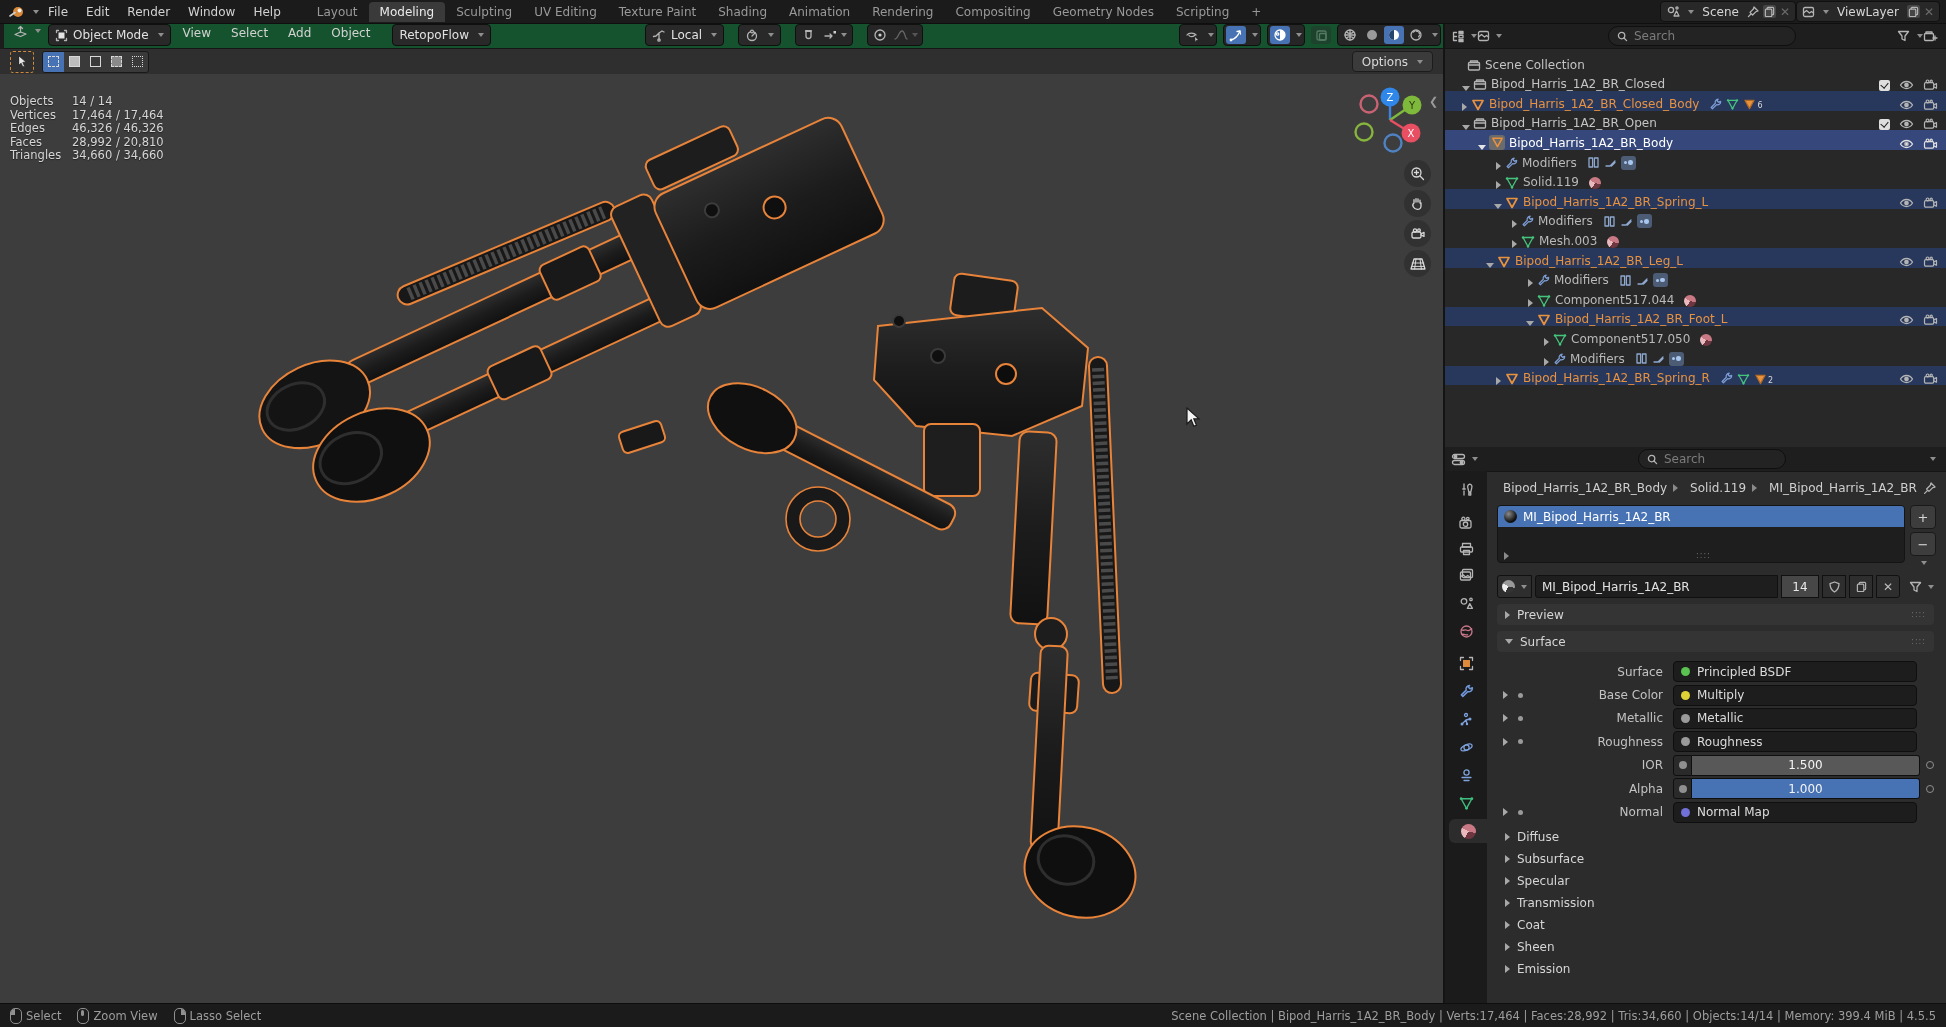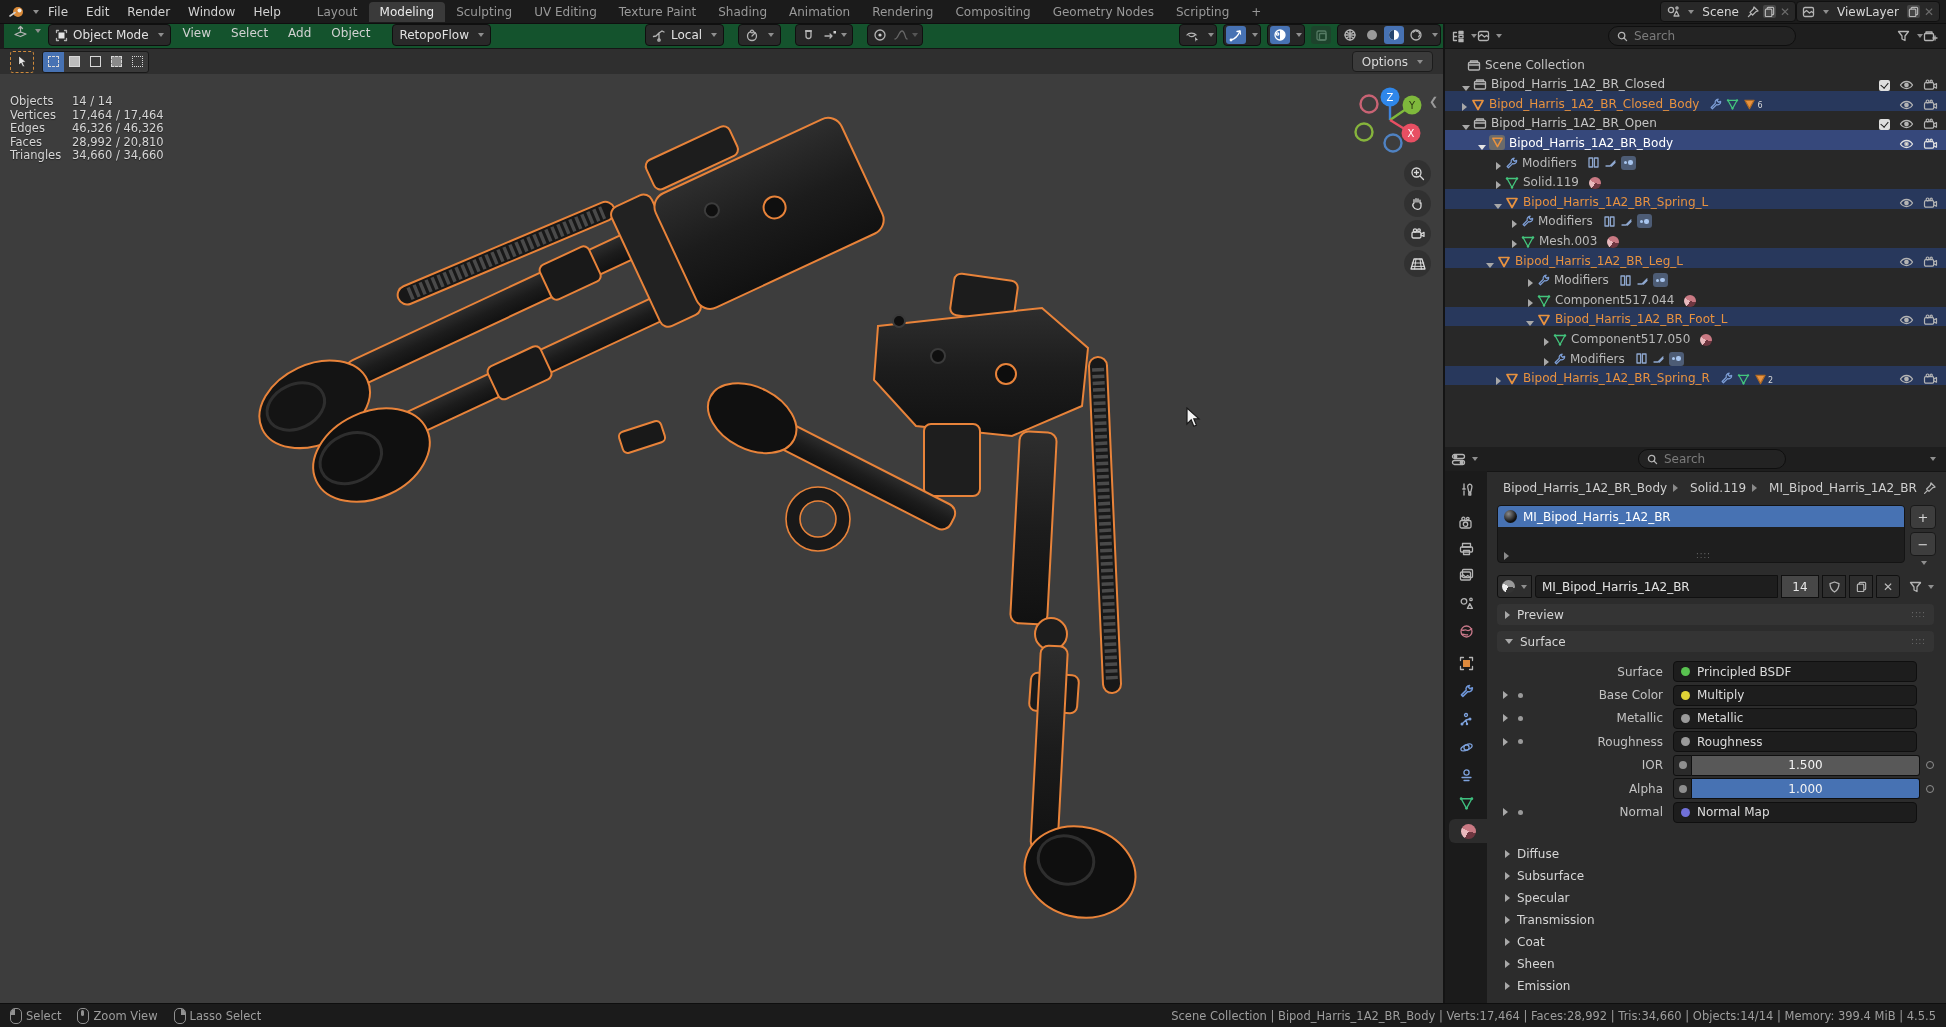--- a/index.html
+++ b/index.html
@@ -1276,21 +1276,21 @@
           </span>
         <span class="plabel">Normal</span>
         <span class="field">
           <span class="sockdot" style="background:#7070d8"></span>
           <span>Normal Map</span>
         </span>
         <span class="spacer17"></span>
       </div>
     </div>
 
-    <div class="panelhead" style="background:transparent;margin-top:20px">
+    <div class="panelhead" style="background:transparent;margin-top:3px">
       <span class="tri-r"></span>
       <span>Diffuse</span>
     </div>
     <div class="panelhead" style="background:transparent;margin-top:1px">
       <span class="tri-r"></span>
       <span>Subsurface</span>
     </div>
     <div class="panelhead" style="background:transparent;margin-top:1px">
       <span class="tri-r"></span>
       <span>Specular</span>

